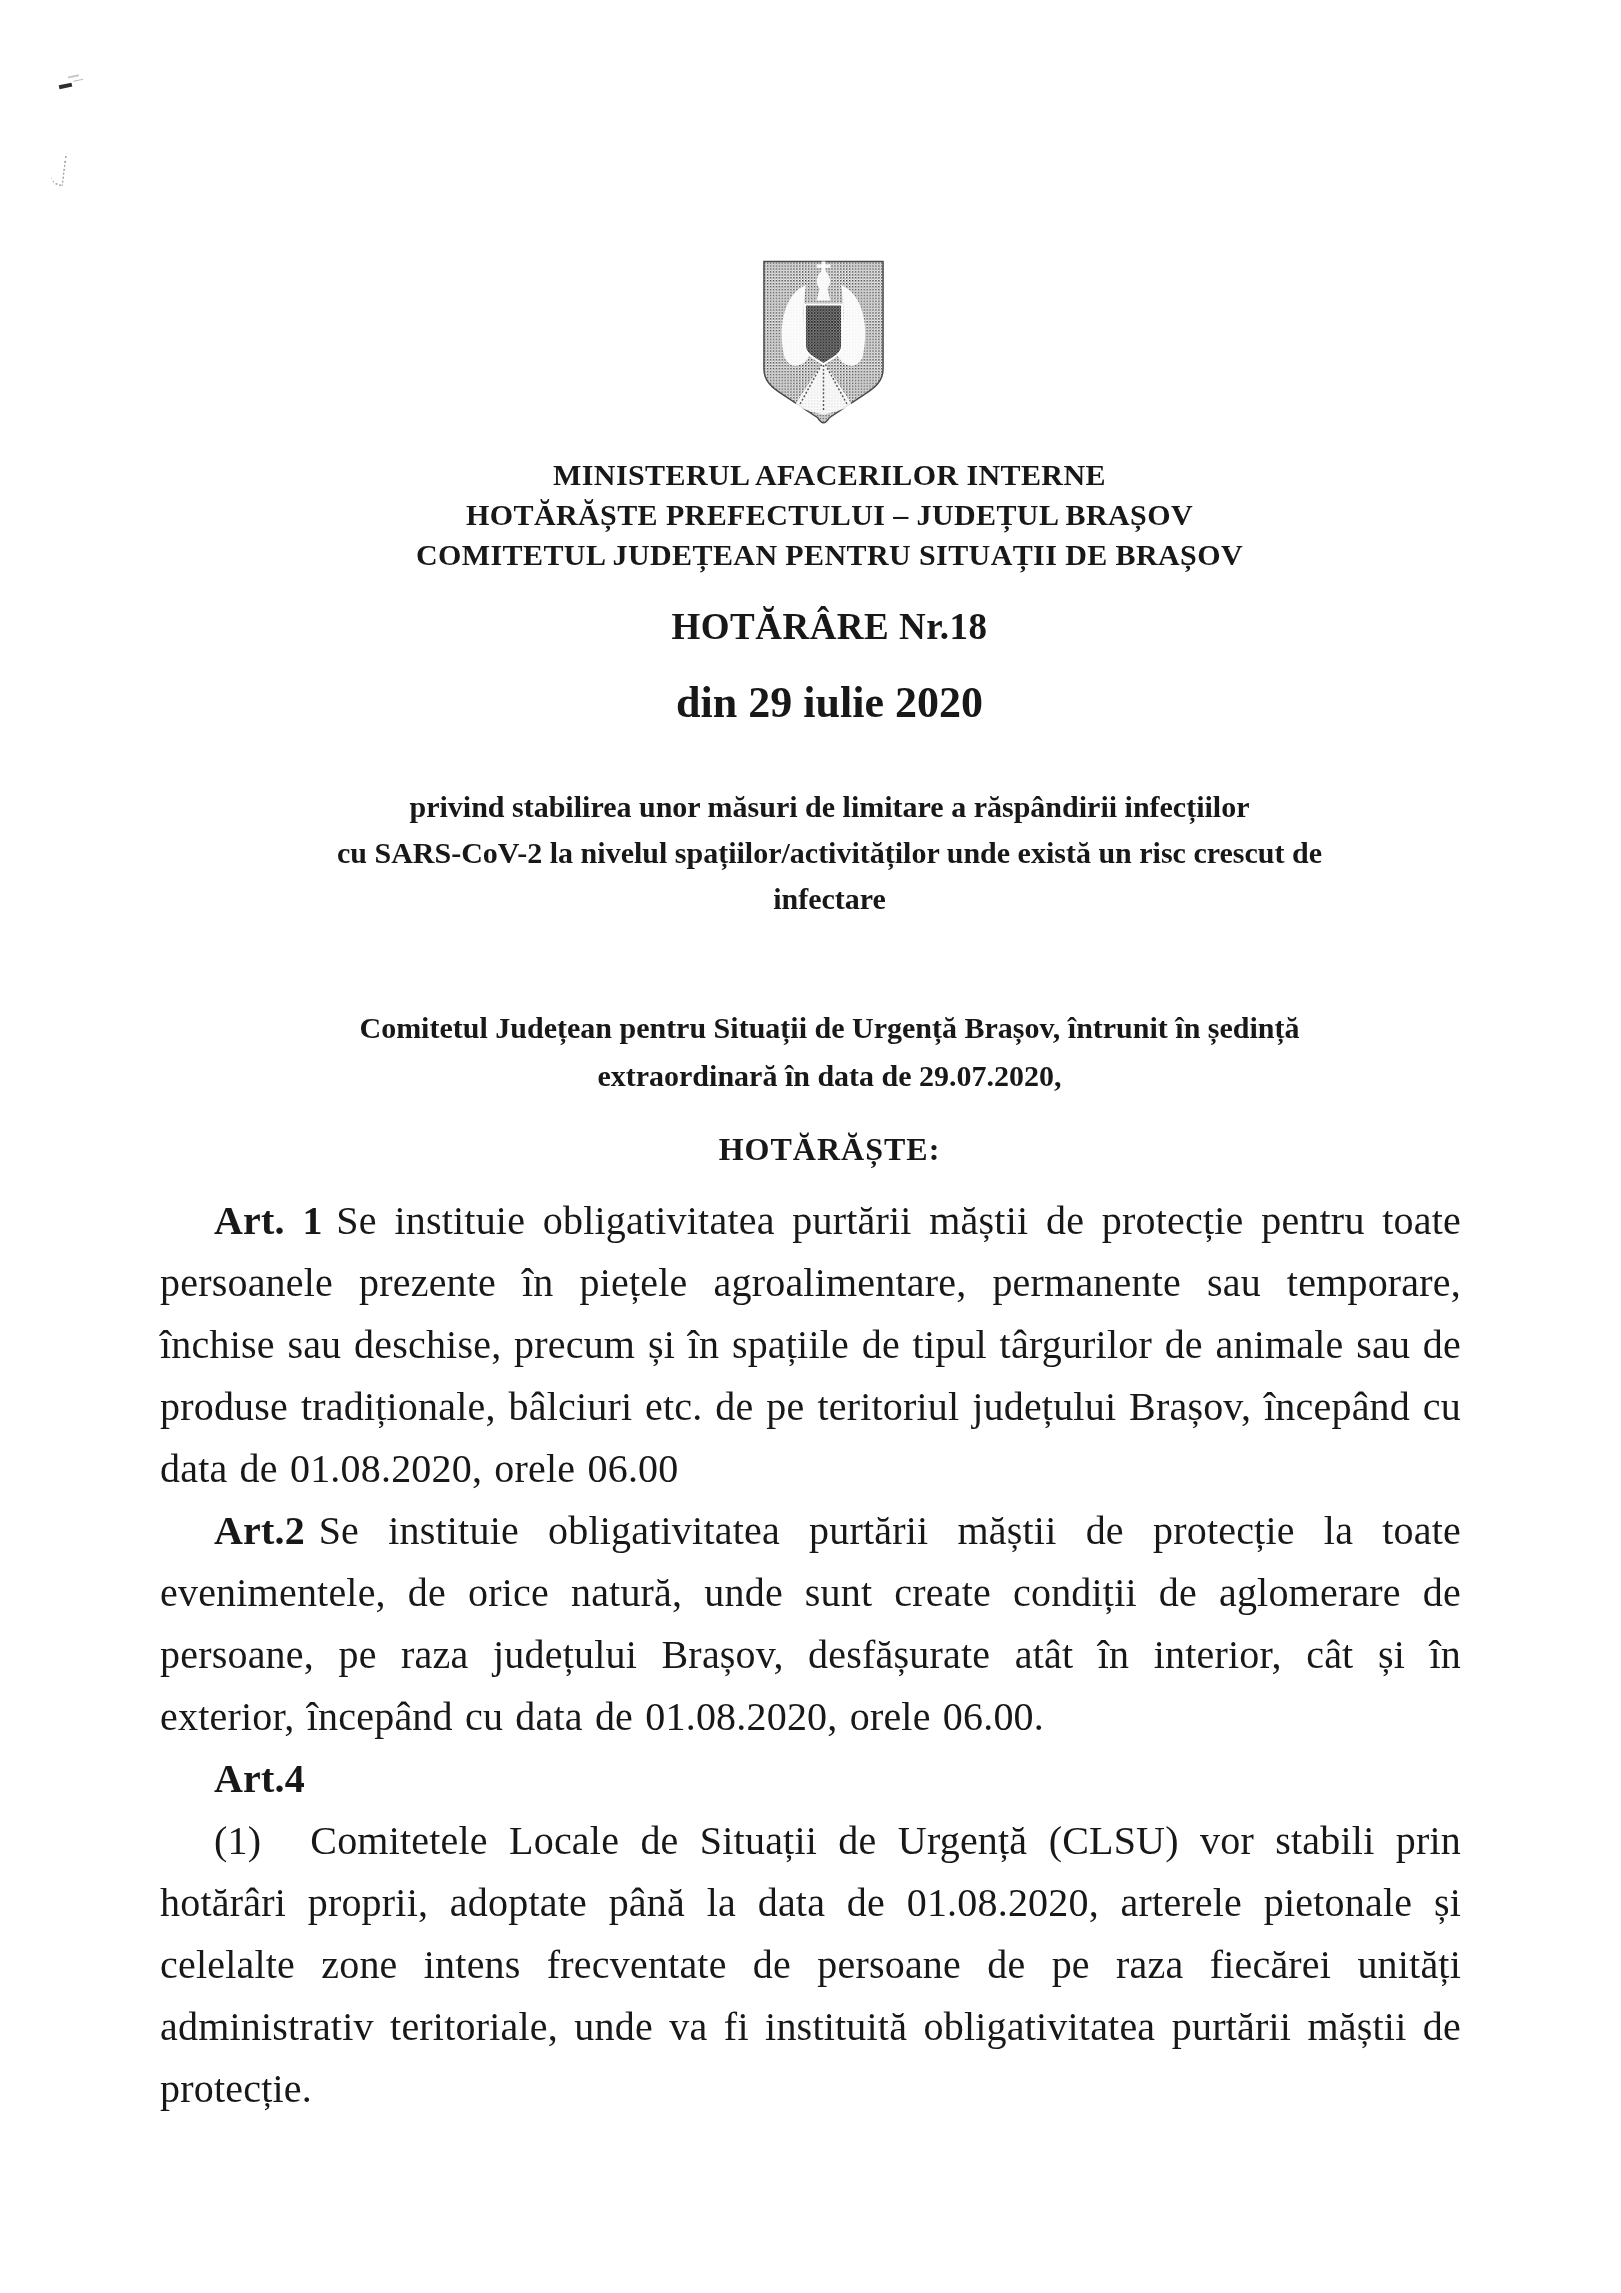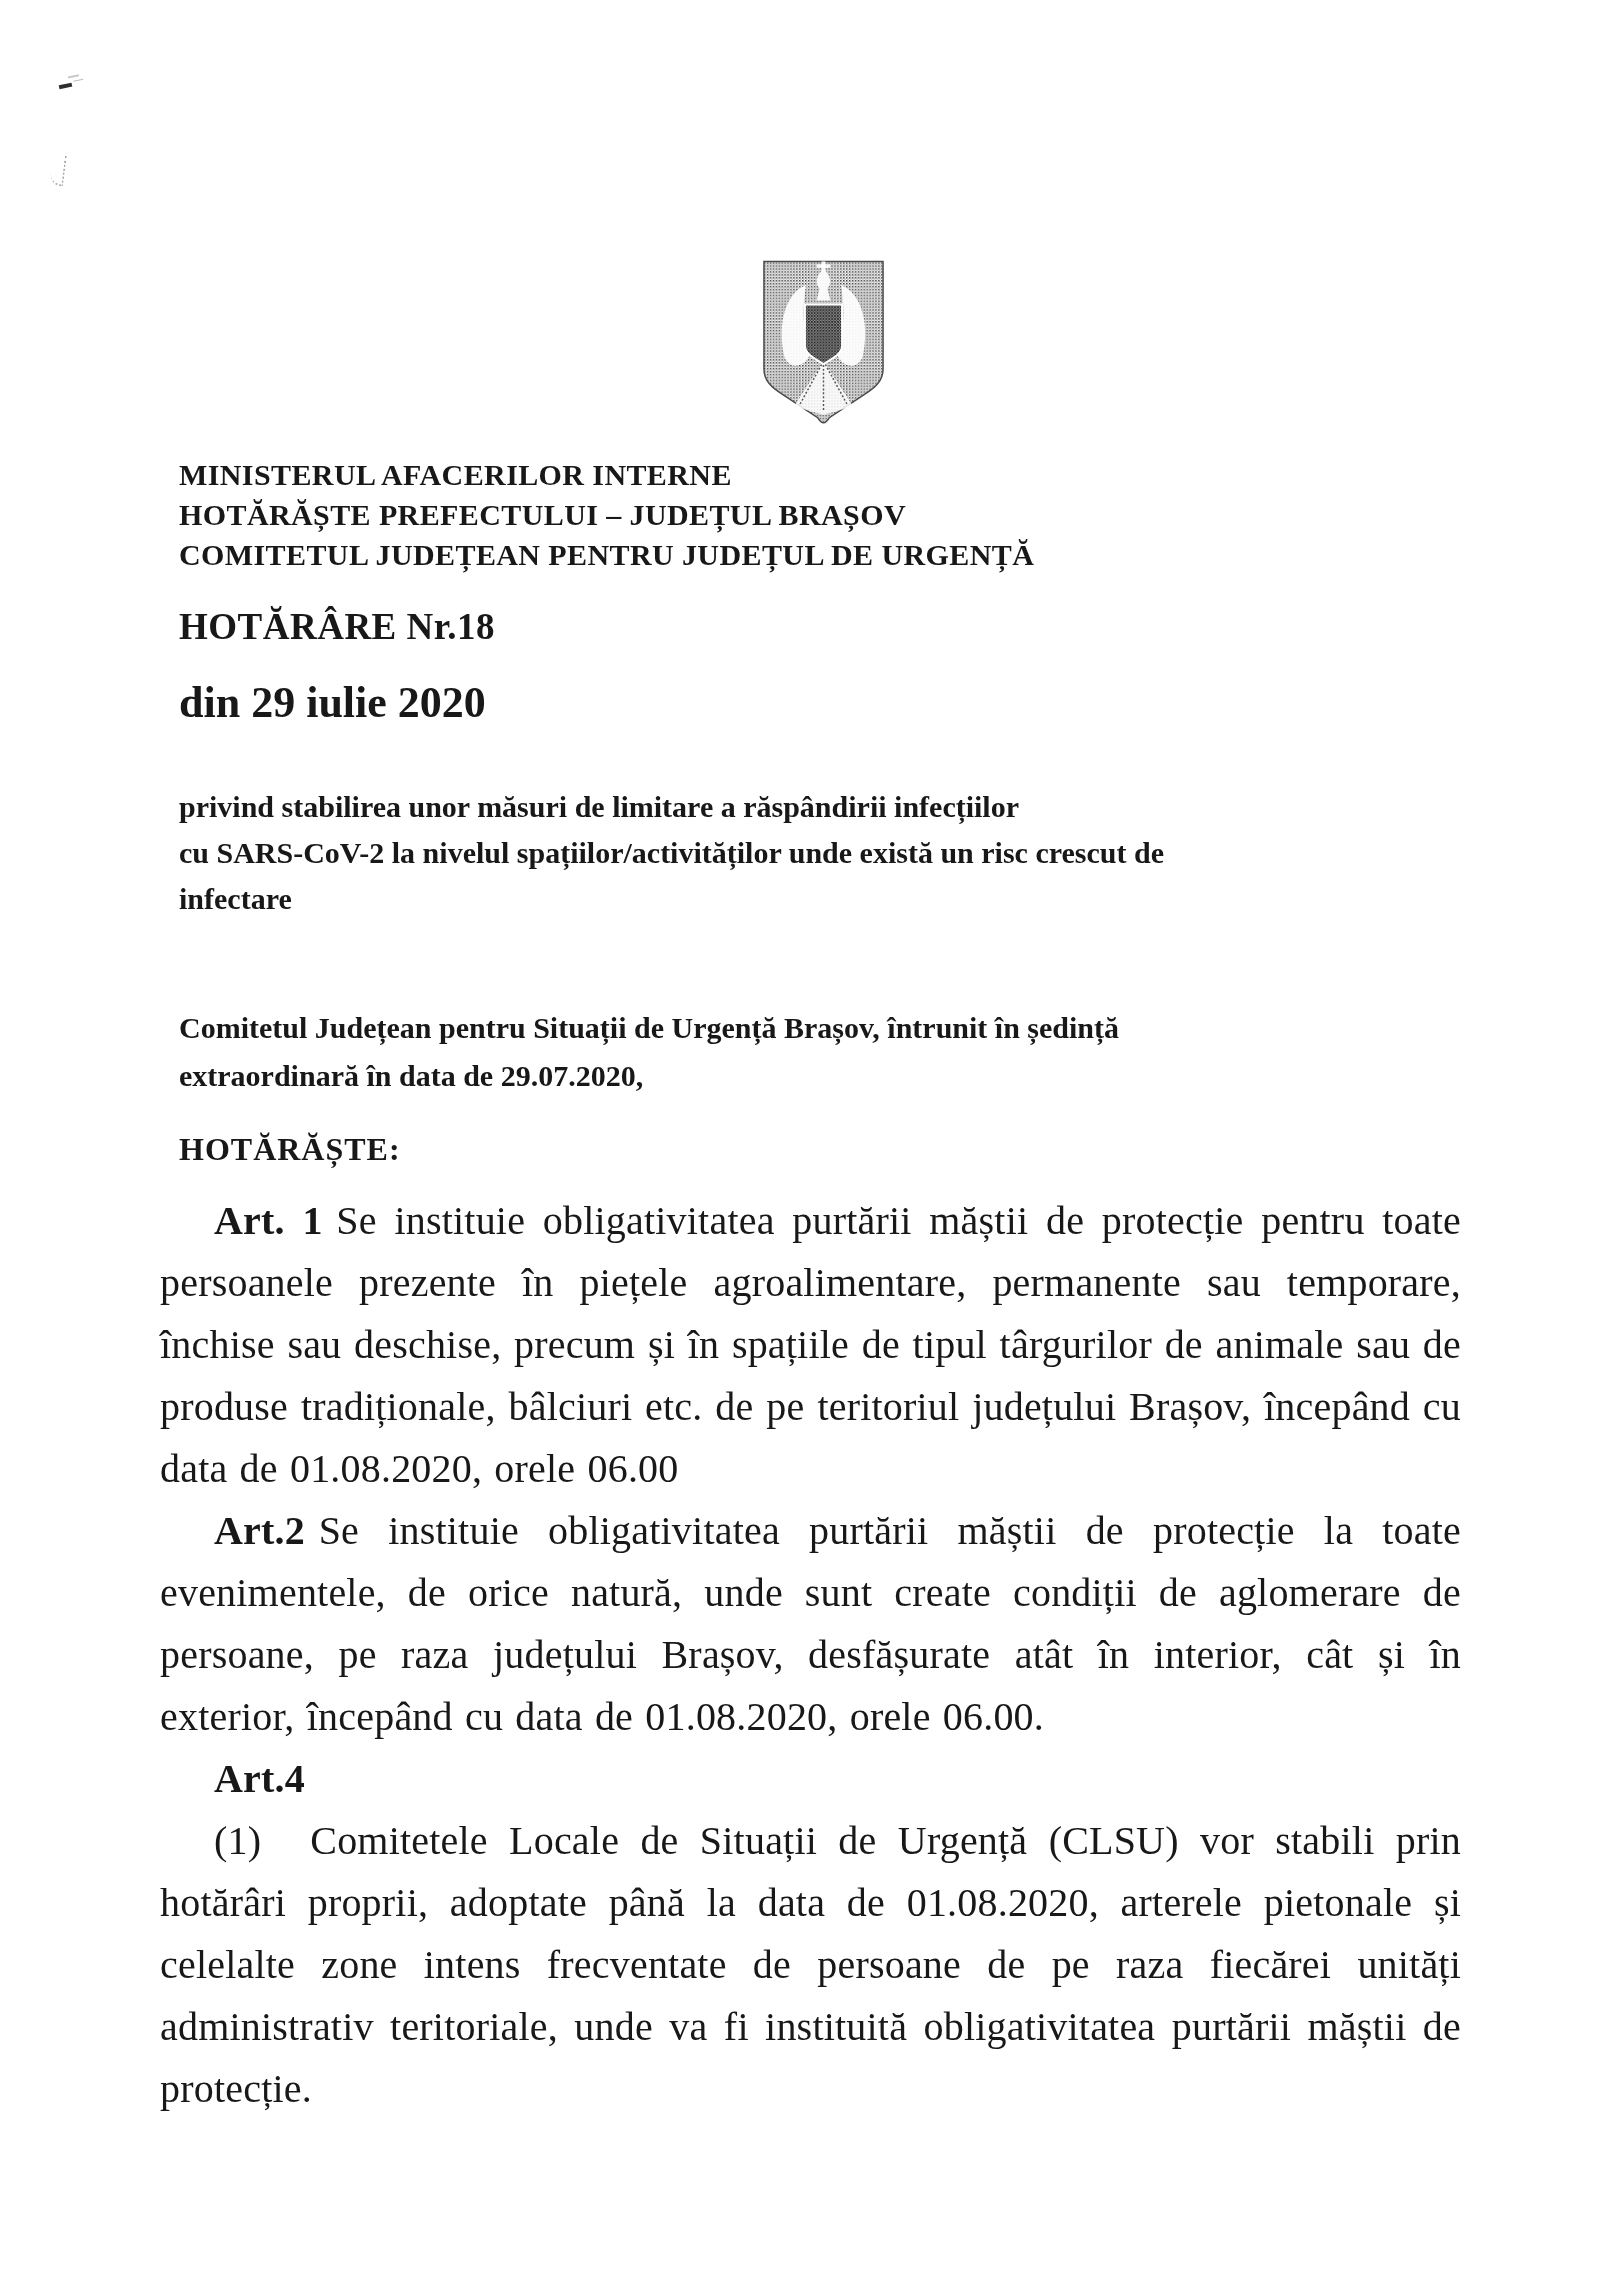--- a/index.html
+++ b/index.html
@@ -30,21 +30,21 @@
     border-bottom-left-radius: 11.8px;
     transform: rotate(7deg);
     opacity: .8;
   }
 
   
   .emblem { position: absolute; left: 761px; top: 259px; width: 125px; height: 169px; }
 
   .centered-block {
     position: absolute; left: 179px; width: 1301px;
-    text-align: left; font-weight: bold;
+    text-align: center; font-weight: bold;
   }
   .doc-header { top: 455px; font-size: 30px; line-height: 40px; letter-spacing: 0.4px; }
   .doc-title  { top: 602px; }
   .title-number { font-size: 37px; line-height: 49px; letter-spacing: 0.5px; }
   .title-date   { font-size: 44px; line-height: 47px; margin-top: 28px; }
   .subject    { top: 784px; font-size: 30px; line-height: 46px; }
   .preamble   { top: 1004px; font-size: 30px; line-height: 48px; }
   .decide     { top: 1131px; font-size: 32px; letter-spacing: 1px; }
 
   .body-text {
@@ -86,21 +86,21 @@
       <rect x="57" y="5" width="14" height="3.5" fill="#ffffff" opacity="0.9"></rect>
       <path d="M64,104 L34,150 L50,155 L64,159 L78,155 L94,150 Z" fill="#ffffff" opacity="0.85"></path>
       <path d="M64,104 L40,148 M64,104 L64,156 M64,104 L88,148" stroke="#555555" stroke-width="1.5" stroke-dasharray="2 2" fill="none"></path>
       <path d="M45,46 H83 V88 C83,96 76,100 64,107 C52,100 45,96 45,88 Z" fill="url(#sp2)" stroke="#ffffff" stroke-width="2"></path>
     </svg>
   </div>
 
   <header class="centered-block doc-header">
     <div>MINISTERUL AFACERILOR INTERNE</div>
     <div>HOTĂRĂȘTE PREFECTULUI – JUDEȚUL BRAȘOV</div>
-    <div>COMITETUL JUDEȚEAN PENTRU JUDEȚUL DE URGENȚĂ</div>
+    <div>COMITETUL JUDEȚEAN PENTRU SITUAȚII DE BRAȘOV</div>
   </header>
 
   <div class="centered-block doc-title">
     <div class="title-number">HOTĂRÂRE Nr.18</div>
     <div class="title-date">din 29 iulie 2020</div>
   </div>
 
   <div class="centered-block subject">
     <div>privind stabilirea unor măsuri de limitare a răspândirii infecțiilor</div>
     <div>cu SARS-CoV-2 la nivelul spațiilor/activităților unde există un risc crescut de</div>

